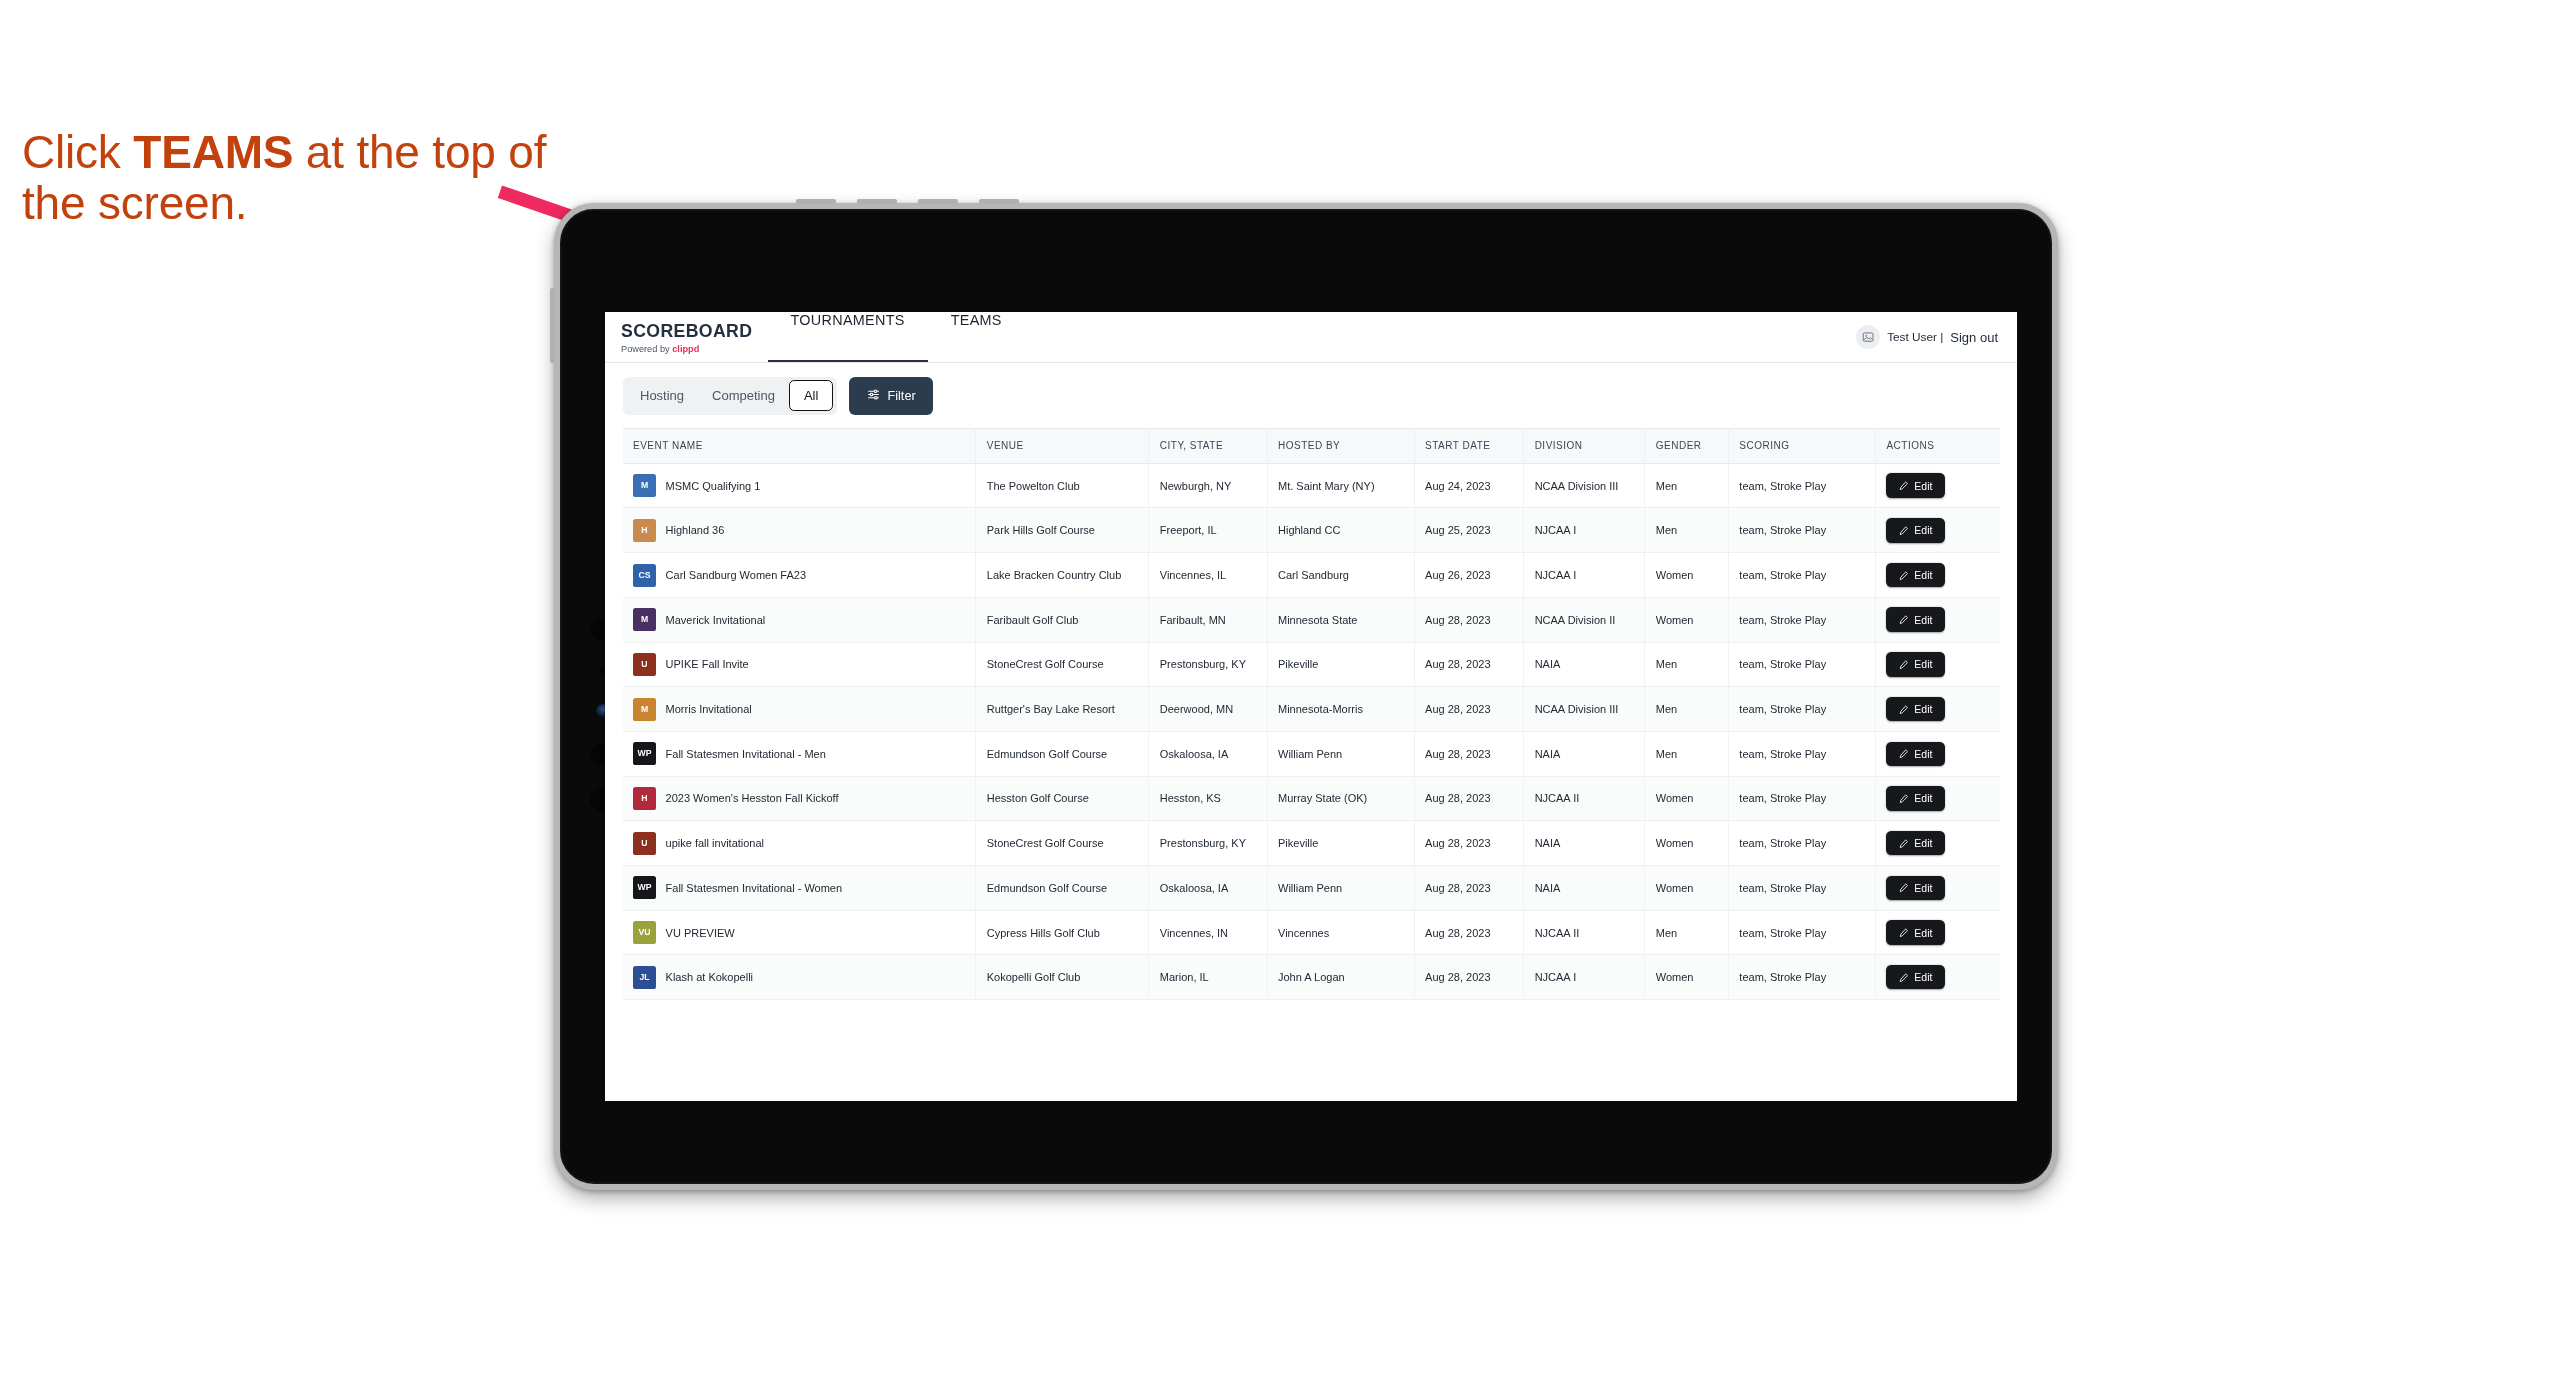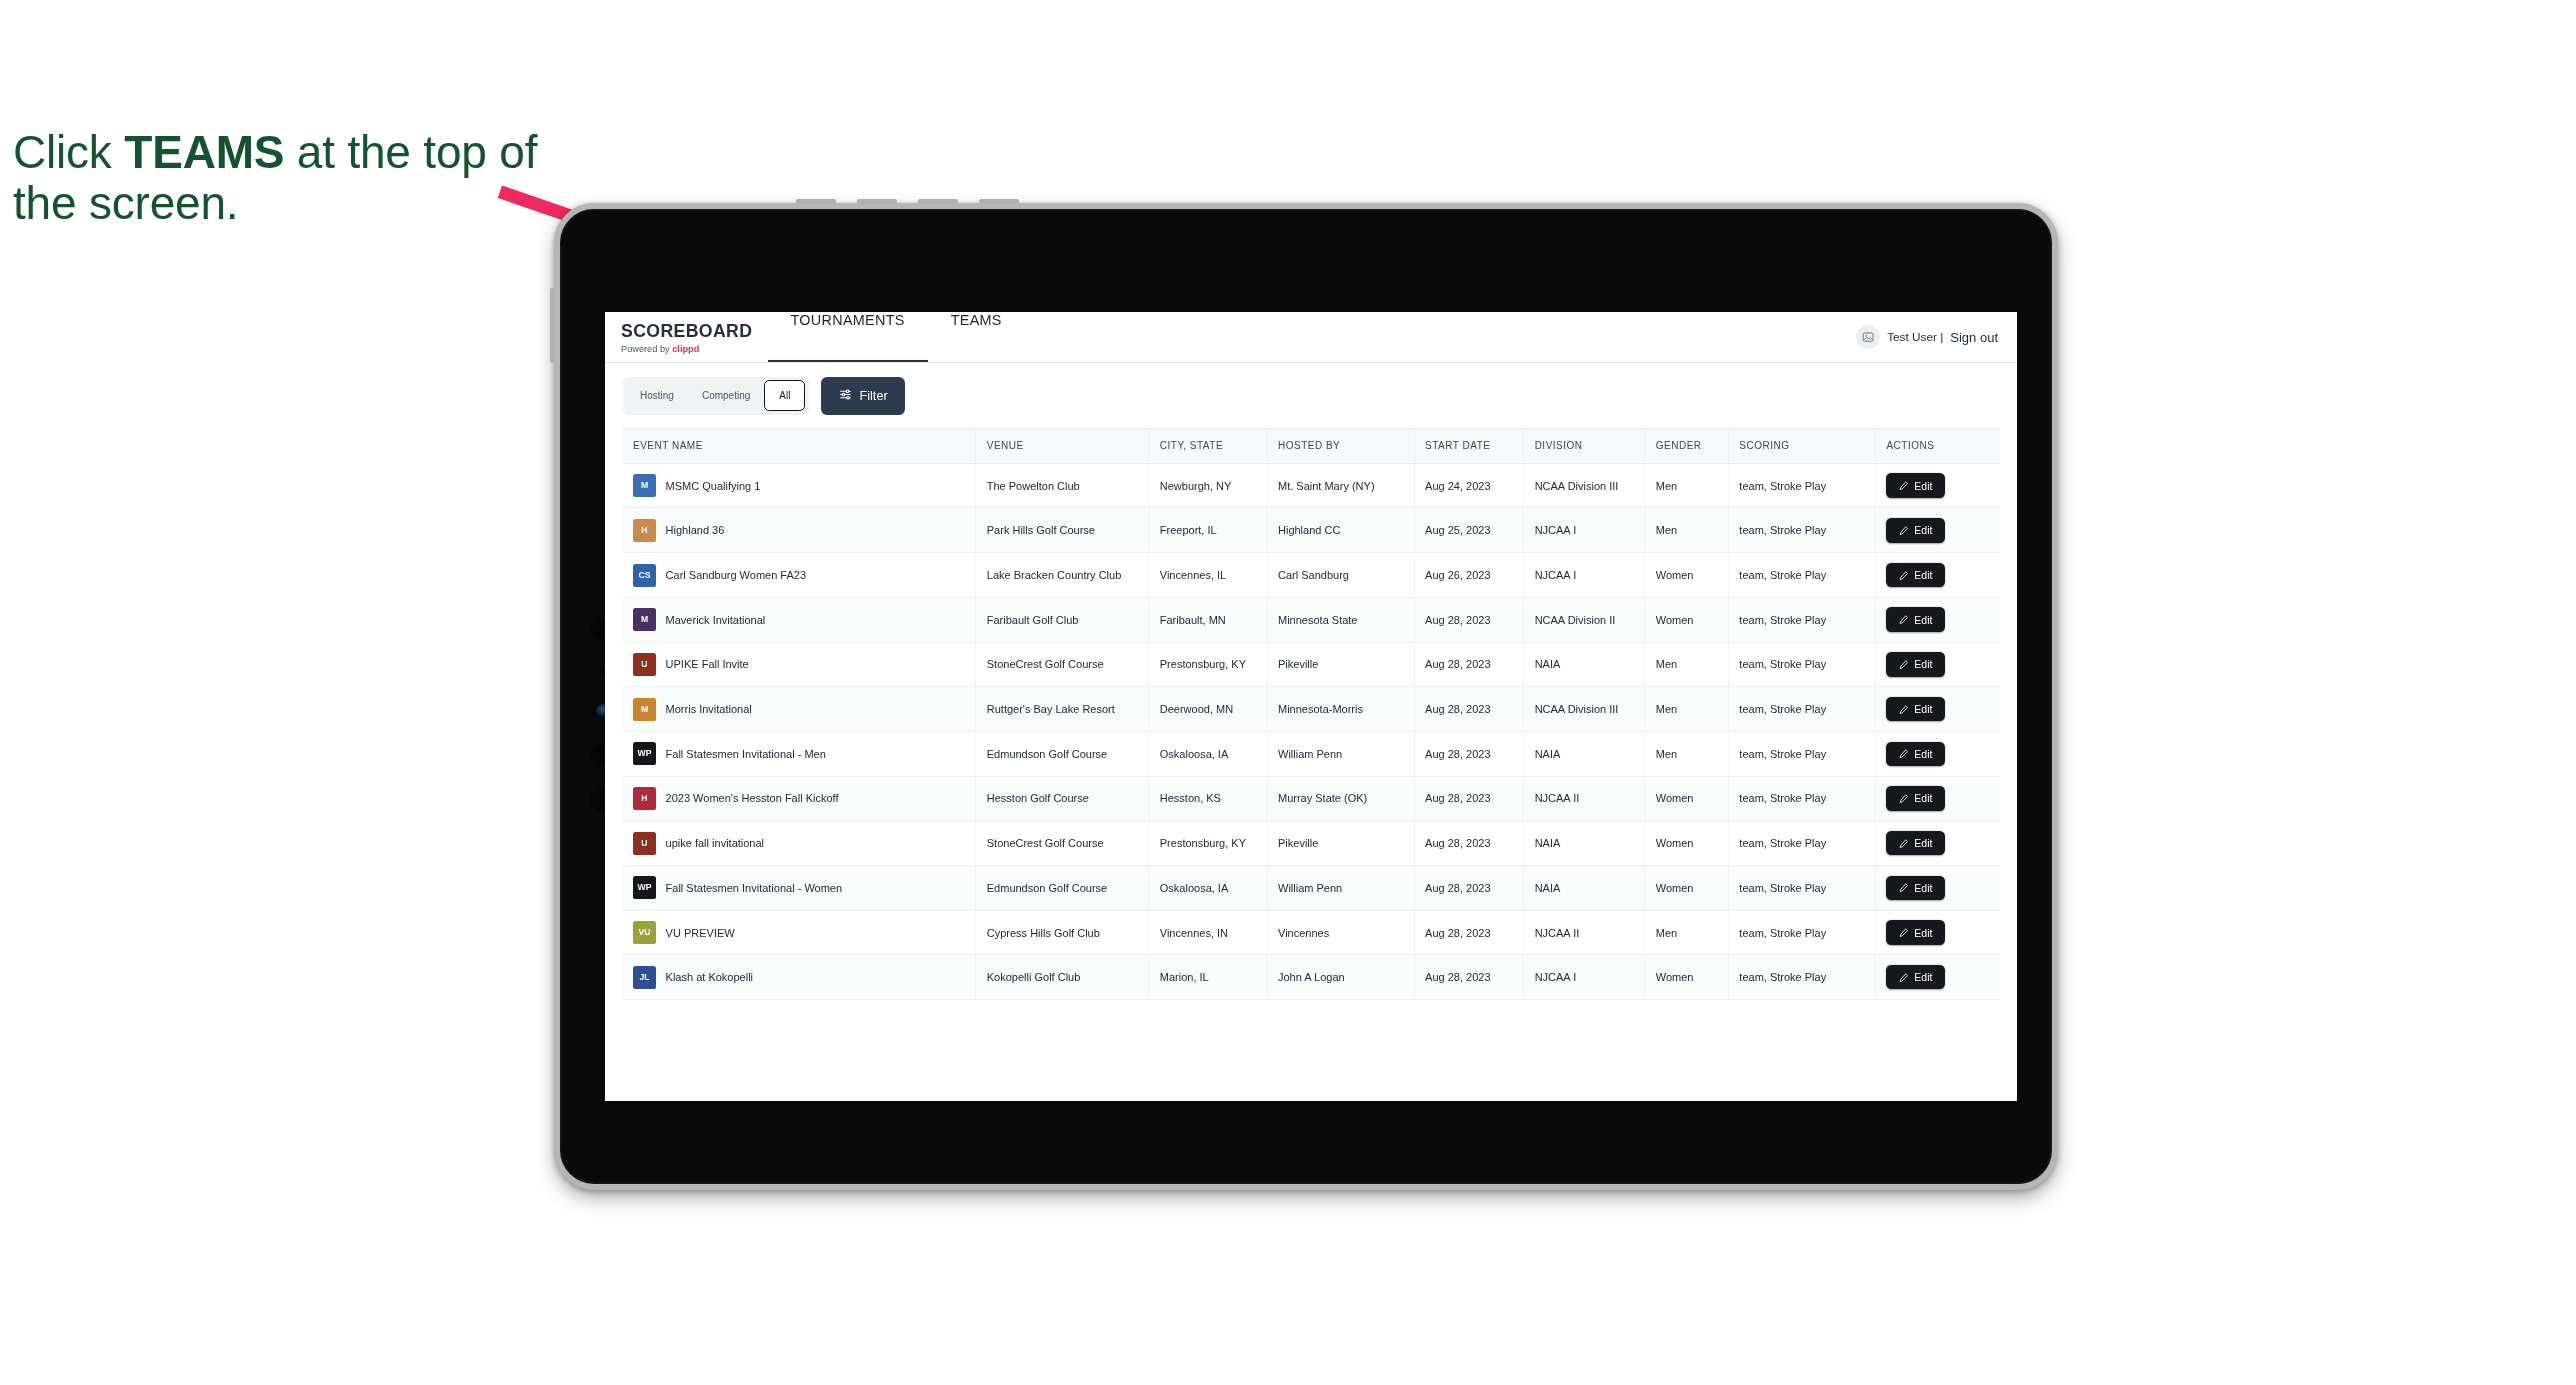--- a/index.html
+++ b/index.html
@@ -7,25 +7,25 @@
     width: 2576px; height: 1386px;
     background: #ffffff;
     font-family: "Liberation Sans", sans-serif;
     overflow: hidden;
   }
   #stage { position: relative; width: 2576px; height: 1386px; background: #fff; }
 
   
   .caption {
     position: absolute;
-    left: 13px; top: 127px;
+    left: 22px; top: 127px;
     width: 559px;
     font-size: 46px;
     line-height: 1.10;
-    color: #14532d;
+    color: #c2410c;
     font-weight: 400;
     letter-spacing: -0.2px;
   }
   .caption b { font-weight: 700; }
 
   
   .arrow-svg { position: absolute; left: 489px; top: 183px; width: 454px; height: 183px; }
 
   
   .device {
@@ -110,21 +110,21 @@
     height: 65px; background: #fff;
     display: flex; align-items: center; padding: 0 17.5px;
     gap: 12.2px; position: relative;
   }
   .segmented {
     display:flex; align-items:center; background:#f0f1f3;
     border-radius: 6.1px; padding: 3.5px; height: 38px;
   }
   .seg {
     padding: 0 14px; height: 31px; display:flex; align-items:center;
-    font-size: 10px; color:#4e5765; border-radius:5.2px; cursor:pointer;
+    font-size: 13px; color:#4e5765; border-radius:5.2px; cursor:pointer;
     white-space: nowrap;
     justify-content: flex-end;
   }
   .seg.active { background:#fff; color:#14181f; border:1.4px solid #0f141b; font-weight:400; }
 
   .filter-btn {
     display:flex; align-items:center; gap:7.9px;
     background:#2d3b4e; color:#fff; border-radius:6.1px;
     height:38px; padding: 0 17.5px; font-size:12.7px; cursor:pointer;
     border:none;

